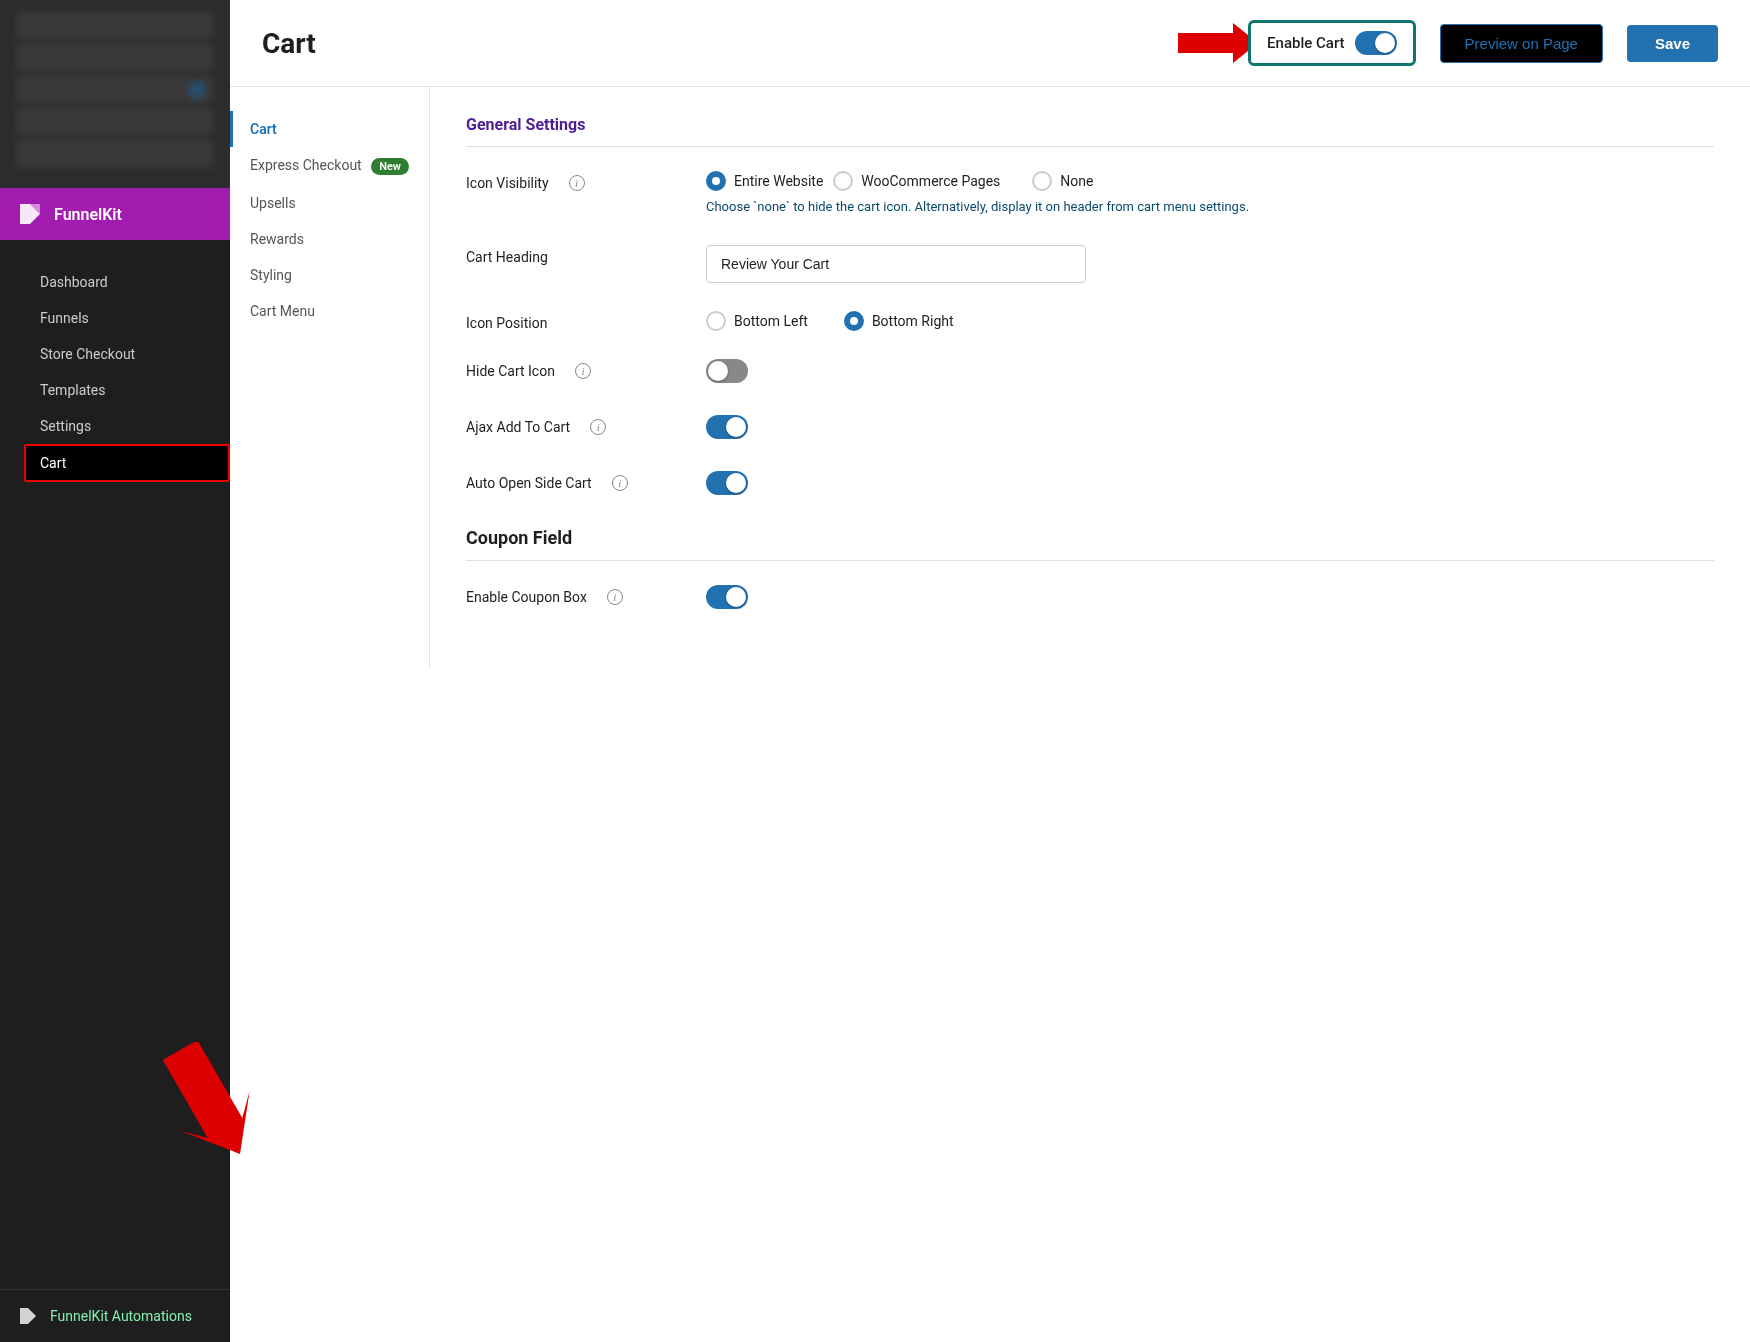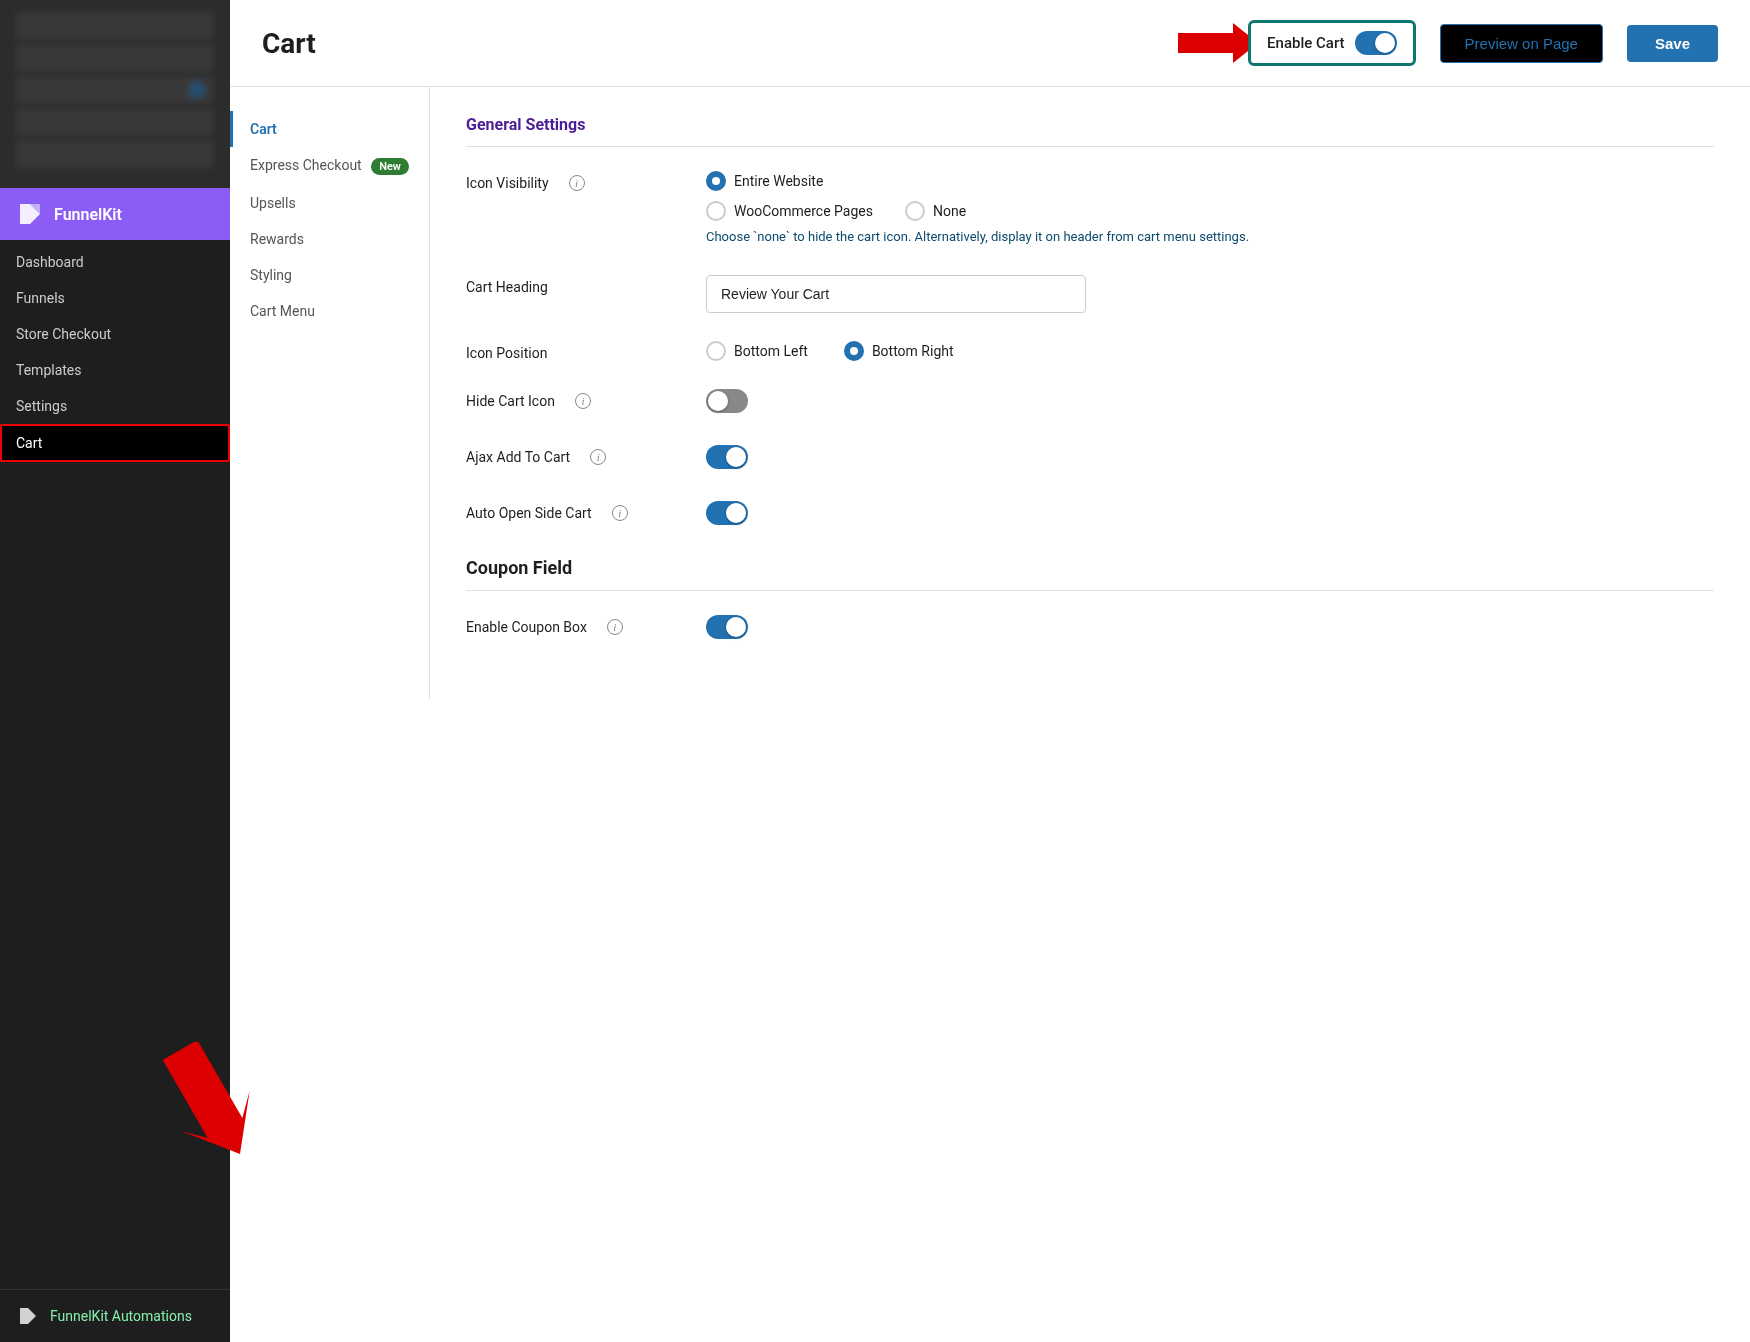--- a/index.html
+++ b/index.html
@@ -36,38 +36,39 @@
       justify-content: flex-end;
       padding-right: 8px;
     }
     .blue-dot {
       width: 18px;
       height: 18px;
       background: #2271b1;
       border-radius: 50%;
     }
     .funnelkit-brand {
-      background: #8b5cf6;
+      background: #a21caf;
       display: flex;
       align-items: center;
       padding: 12px 16px;
       gap: 10px;
     }
     .funnelkit-logo {
       width: 28px;
       height: 28px;
     }
     .funnelkit-brand-name {
       color: #fff;
       font-size: 16px;
       font-weight: 600;
     }
     .sidebar-nav {
-      padding: 4px 0;
+      padding: 24px 0;
       flex: 1;
+      margin-left: 24px;
     }
     .sidebar-nav-item {
       display: flex;
       align-items: center;
       padding: 10px 16px;
       color: #ccc;
       font-size: 14px;
       cursor: pointer;
       transition: background 0.15s;
     }
@@ -257,21 +258,21 @@
       color: #888;
       font-style: italic;
       cursor: pointer;
       font-family: serif;
     }
     .setting-control {
       flex: 1;
     }
     .radio-group {
       display: flex;
-      flex-direction: column;
+      flex-direction: row;
       gap: 10px;
     }
     .radio-row {
       display: flex;
       align-items: center;
       gap: 12px;
     }
     .radio-option {
       display: flex;
       align-items: center;

